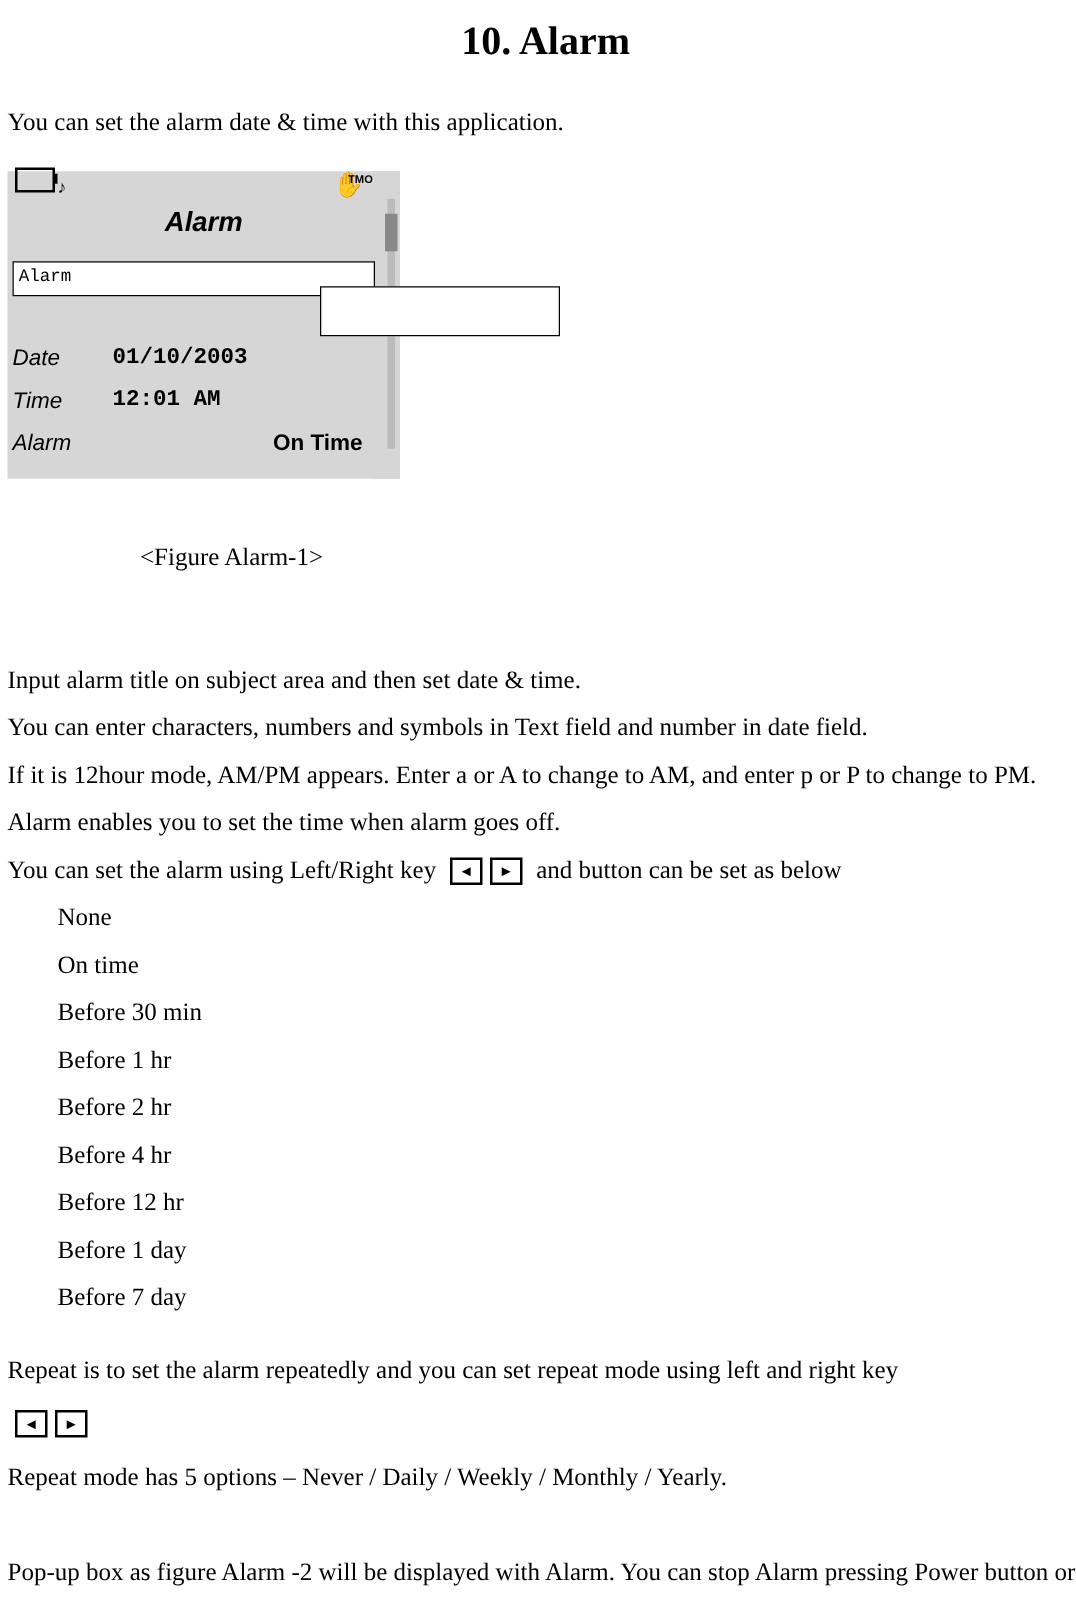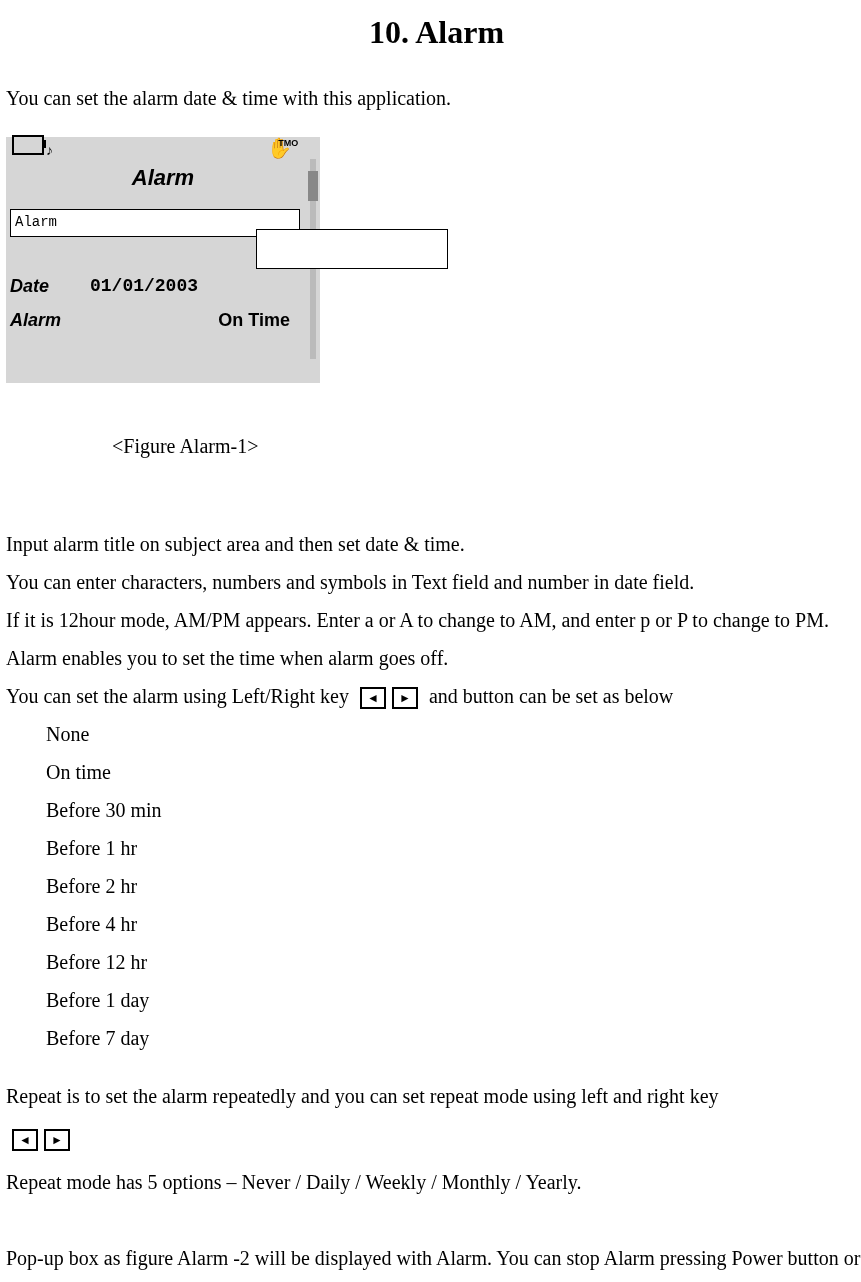--- a/index.html
+++ b/index.html
@@ -76,21 +76,21 @@
     display: flex;
     padding-left: 4px;
     font-size: 18px;
     font-family: "Courier New", monospace;
     font-weight: bold;
   }
   .ss-label {
     width: 80px;
     font-family: Arial, sans-serif;
     font-style: italic;
-    font-weight: bold;
+    font-weight: normal;
   }
   .ss-wide { justify-content: space-between; padding-right: 30px; }
   .ss-subject-box {
     position: absolute;
     left: 4px;
     top: 72px;
     width: 284px;
     height: 26px;
     background: #fff;
     border: 1px solid #000;
@@ -174,21 +174,25 @@
       <div class="ss-scroll-track"></div>
       <div class="ss-scroll-knob"></div>
     </div>
     <div class="ss-title">Alarm</div>
     <div class="ss-row" style="margin-top:6px;">
       <span class="ss-label">Subject</span>
     </div>
     <div class="ss-subject-box">Alarm</div>
     <div class="ss-row" style="margin-top:30px;">
       <span class="ss-label">Date</span>
-      <span>01/01/2003</span>
+      <span>01/10/2003</span>
+    </div>
+    <div class="ss-row">
+      <span class="ss-label">Time</span>
+      <span>12:01 AM</span>
     </div>
     <div class="ss-row ss-wide">
       <span class="ss-label">Alarm</span>
       <span style="font-family:Arial,sans-serif;font-weight:bold;">On Time</span>
     </div>
   </div>
   <div class="white-callout"></div>
 </div>
 
 <p class="figure-caption">&lt;Figure Alarm-1&gt;</p>

